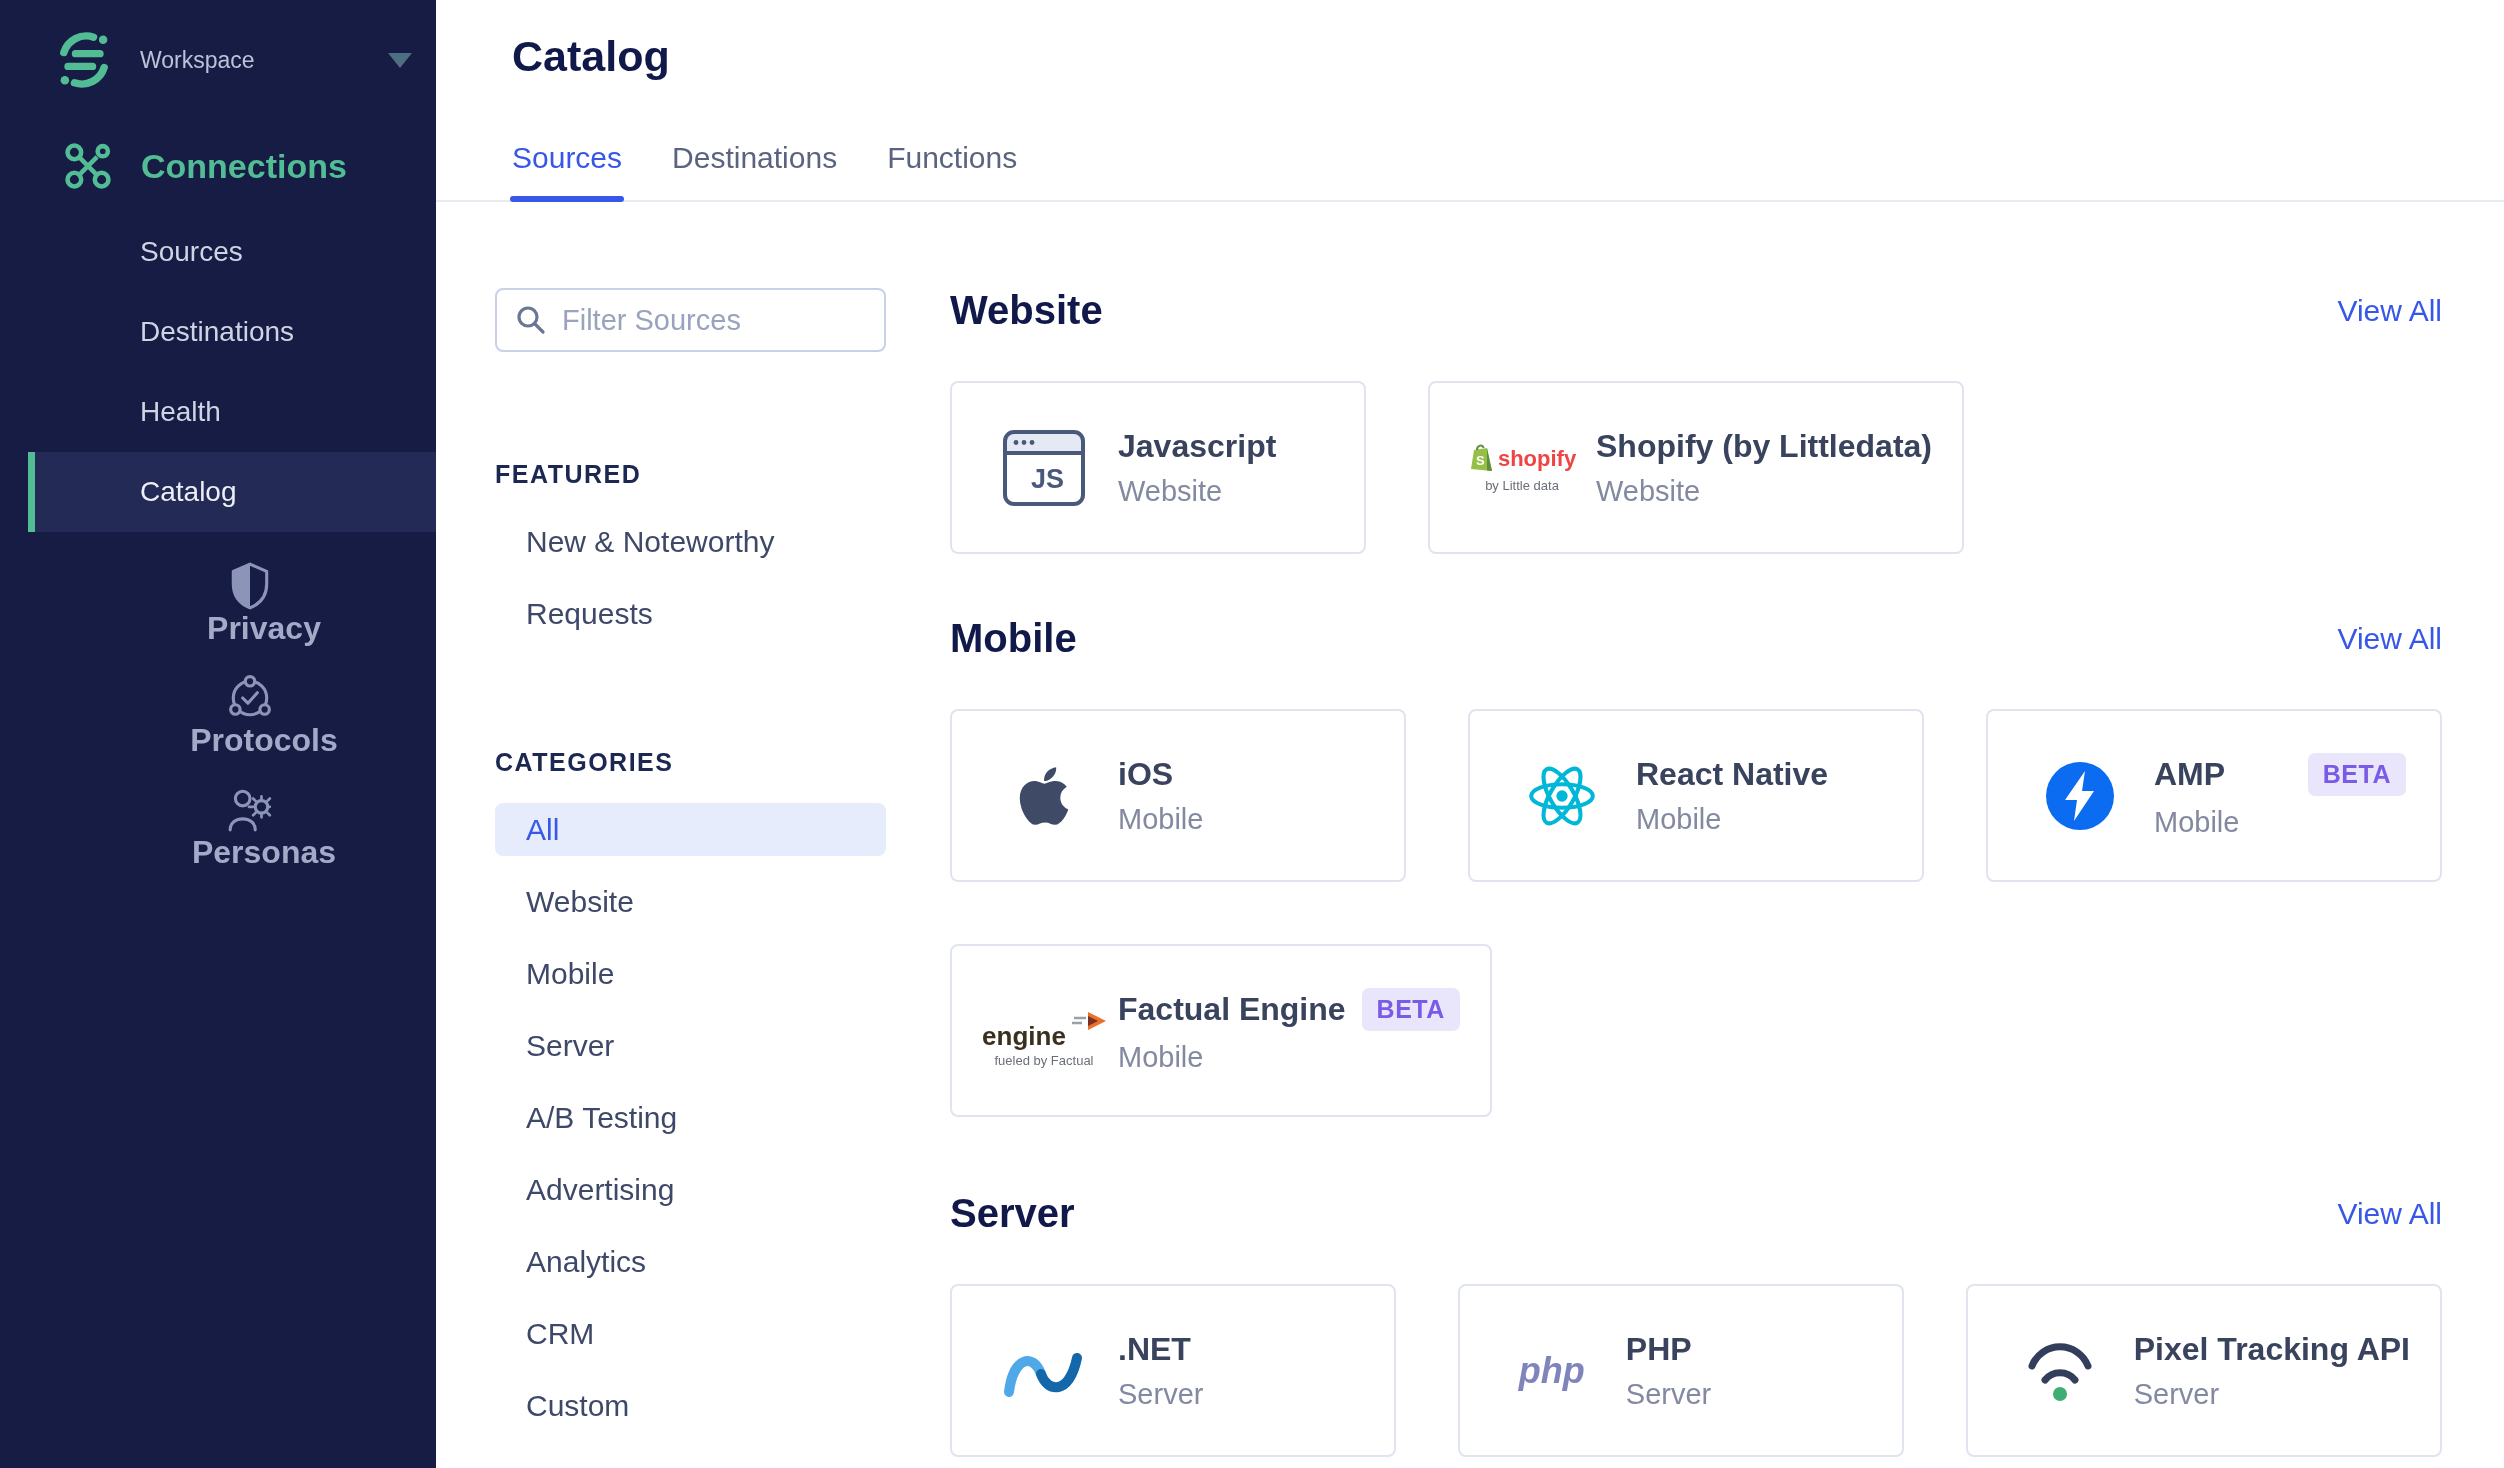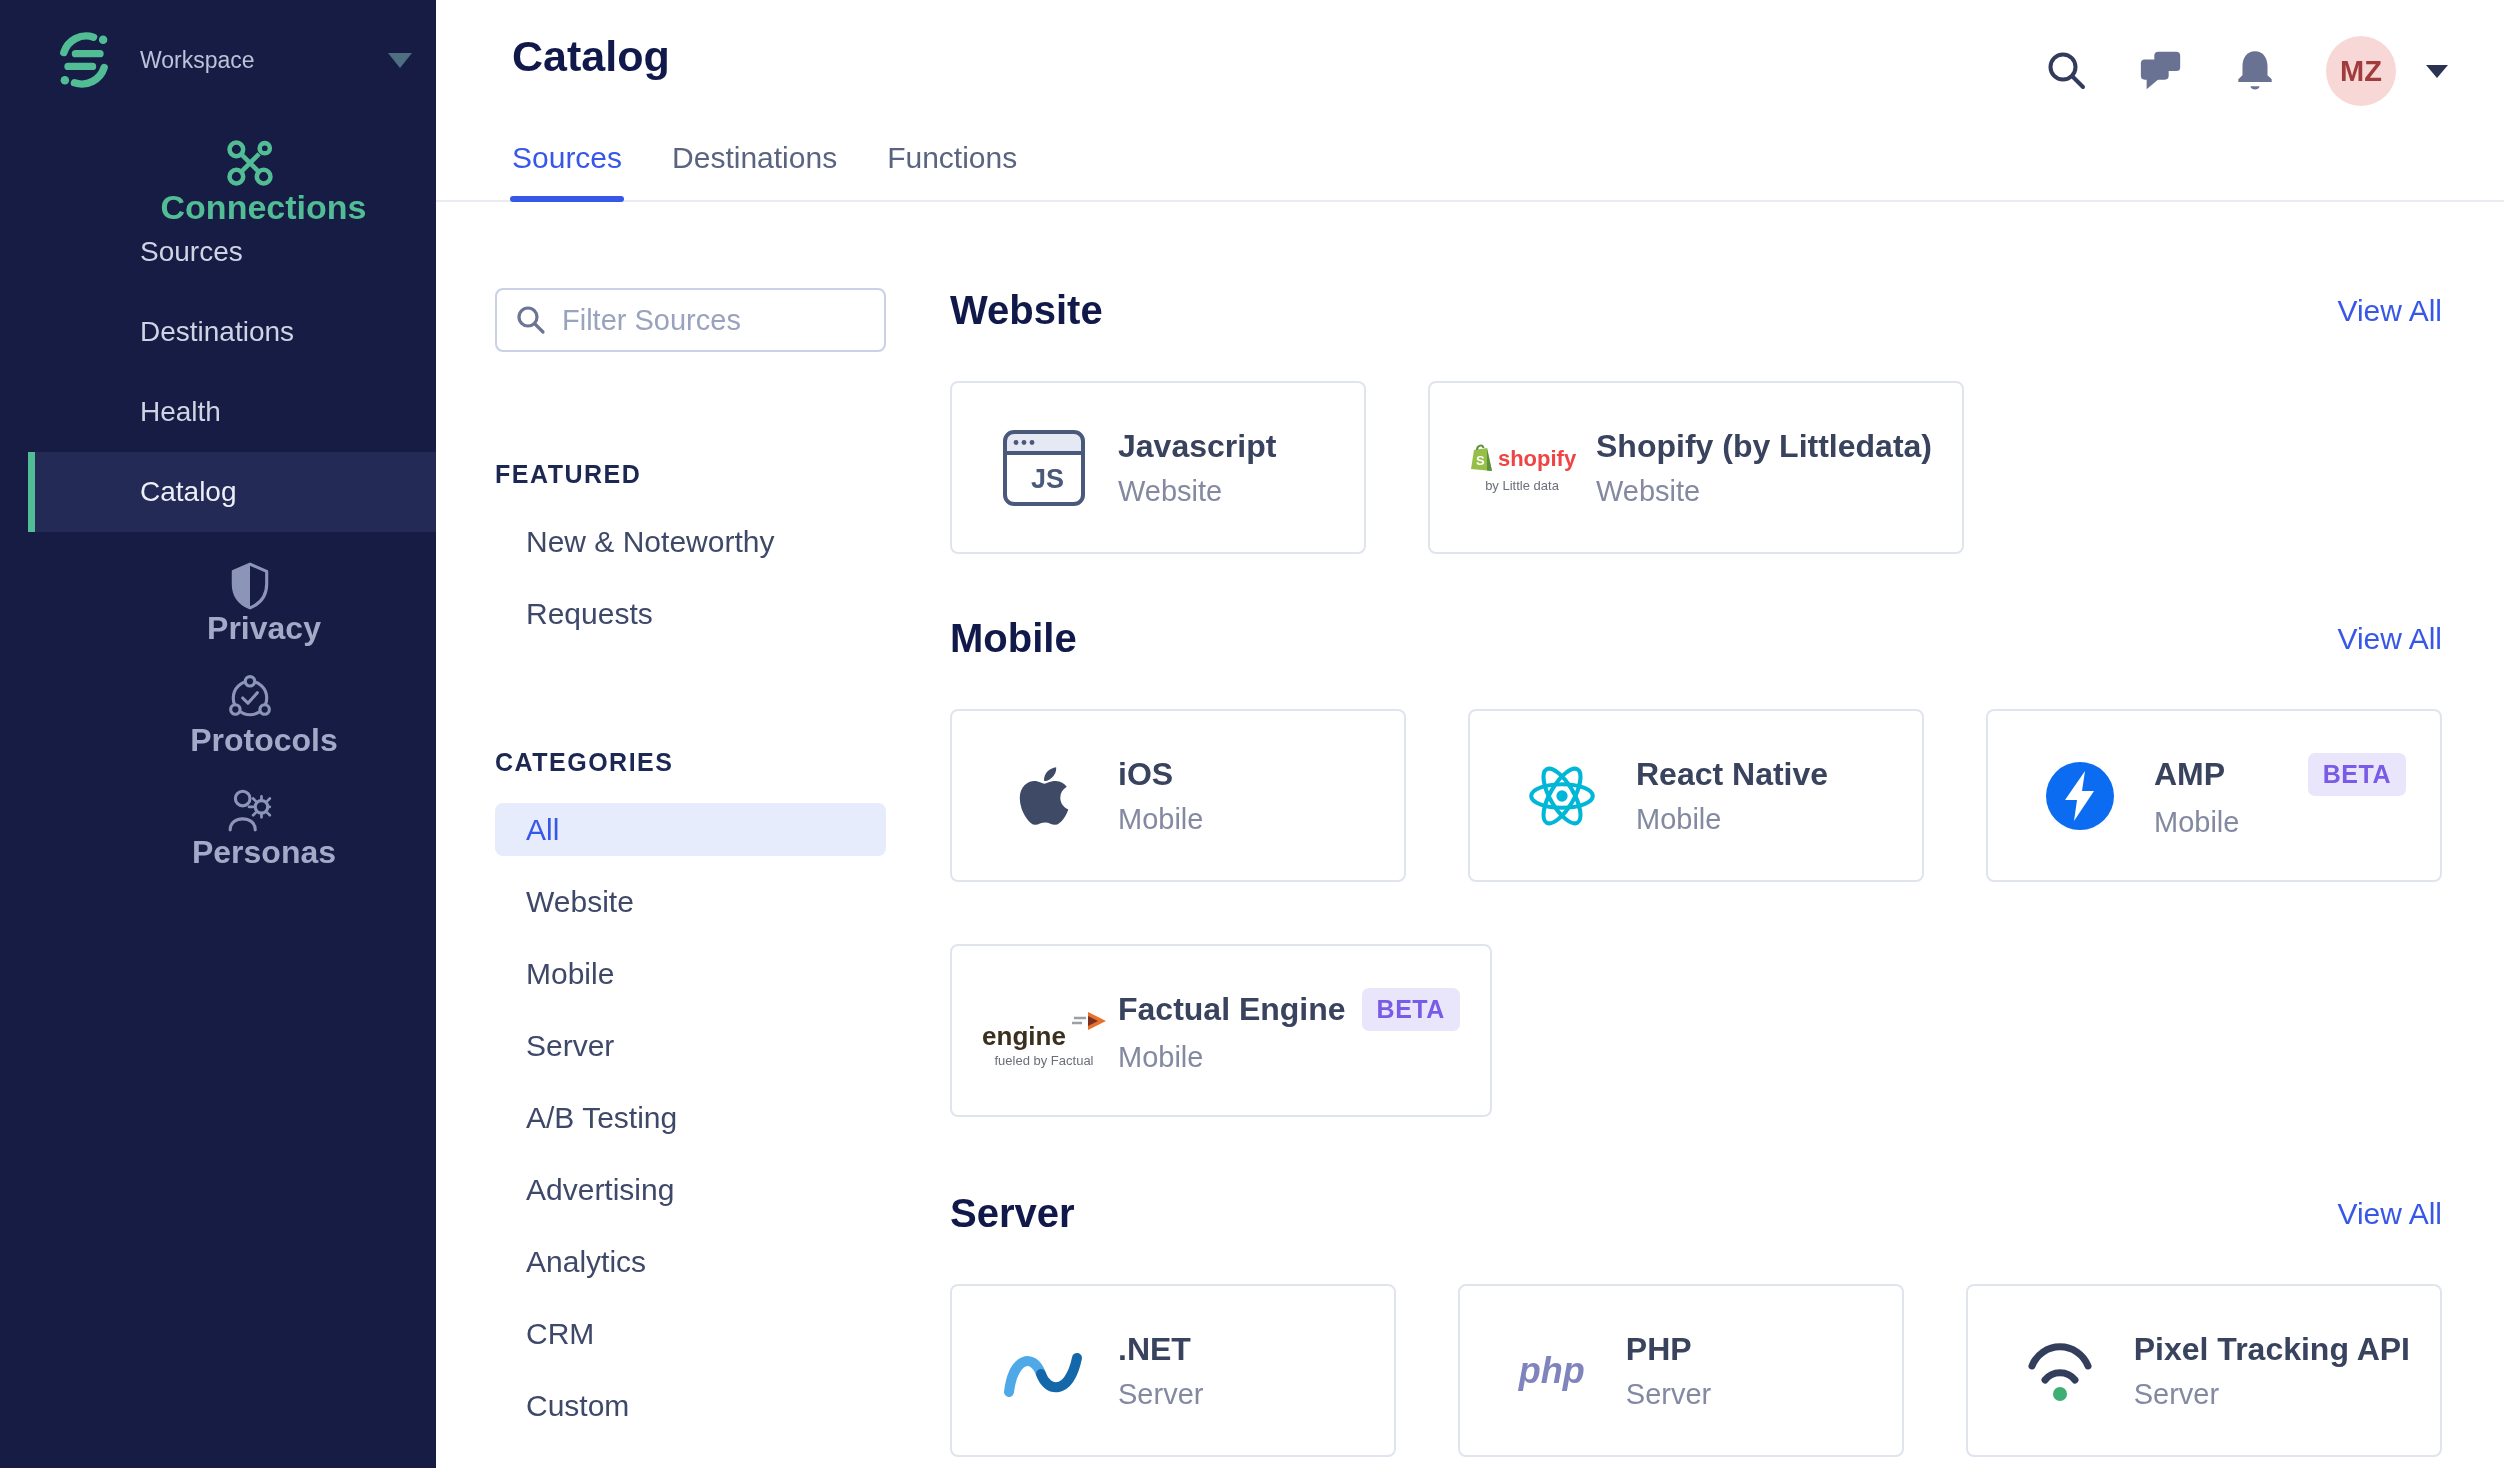--- a/index.html
+++ b/index.html
@@ -10,21 +10,21 @@
   .sidebar { position:absolute; left:0; top:0; width:436px; height:1468px;
              background:#161C44; color:#fff;padding-left:28px; }
   .ws { display:flex; align-items:center; padding:26px 24px 0 22px; }
   .ws-logo { width:68px; height:68px; flex:none; }
   .ws-text { margin-left:22px; }
   .ws-label { font-size:23px; color:#BCC2D8; }
   .ws-name  { font-size:33px; font-weight:700; color:#FFFFFF; margin-top:3px; }
   .ws-caret { margin-left:auto; width:0; height:0; border-left:12px solid transparent;
               border-right:12px solid transparent; border-top:15px solid #4E6F82; }
 
-  .conn-row { display:flex; align-items:center; padding-left:35px; margin-top:44px; height:56px;flex-direction:column; }
+  .conn-row { display:flex; align-items:center; padding-left:35px; margin-top:44px; height:56px; }
   .conn-row .nav-icon { width:50px; height:50px; flex:none; }
   .conn-label { margin-left:28px; font-size:34px; font-weight:700; color:#52BD95; }
 
   .sub-list { margin-top:18px; list-style:none; }
   .sub-item { height:80px; display:flex; align-items:center; padding-left:112px;
               font-size:28px; color:#CFD4E4; cursor:pointer; }
   .sub-item.selected { background:#232A55; border-left:7px solid #52BD95;
                        padding-left:105px; color:#EDEFF6; }
 
   .main-list { margin-top:30px; list-style:none; }
@@ -174,43 +174,20 @@
   </ul>
 </nav>
 
 <header class="header">
   <h1 class="page-title">Catalog</h1>
   <div class="tabs">
     <div class="tab active">Sources</div>
     <div class="tab">Destinations</div>
     <div class="tab">Functions</div>
   </div>
-  <div class="header-actions">
-    <span class="hicon">
-      <svg width="46" height="46" viewBox="0 0 46 46" fill="none">
-        <circle cx="19" cy="19" r="12.5" stroke="#333B5C" stroke-width="4"></circle>
-        <path d="M28.5 28.5 L39 39" stroke="#333B5C" stroke-width="4" stroke-linecap="round"></path>
-      </svg>
-    </span>
-    <span class="hicon">
-      <svg width="48" height="46" viewBox="0 0 48 46" fill="#6A7294">
-        <rect x="17" y="3" width="27" height="20" rx="4"></rect>
-        <rect x="3" y="11" width="29" height="21" rx="4"></rect>
-        <path d="M9 31 v11 l13 -11 z"></path>
-      </svg>
-    </span>
-    <span class="hicon">
-      <svg width="44" height="48" viewBox="0 0 42 46" fill="#6A7294">
-        <path d="M21 4 C13 4 9 10.5 9 18.5 V27 L5 31 V33.5 H37 V31 L33 27 V18.5 C33 10.5 29 4 21 4 Z"></path>
-        <path d="M16.5 37.5 a4.8 4.8 0 0 0 9 0 Z"></path>
-      </svg>
-    </span>
-    <div class="avatar">MZ</div>
-    <span class="av-caret"></span>
-  </div>
 </header>
 
 <main class="content">
 
   <aside class="filter-col">
     <div class="search-box">
       <svg width="32" height="32" viewBox="0 0 32 32" fill="none">
         <circle cx="13" cy="13" r="9" stroke="#6A7694" stroke-width="3.2"></circle>
         <path d="M20 20 L28 28" stroke="#6A7694" stroke-width="3.2" stroke-linecap="round"></path>
       </svg>

